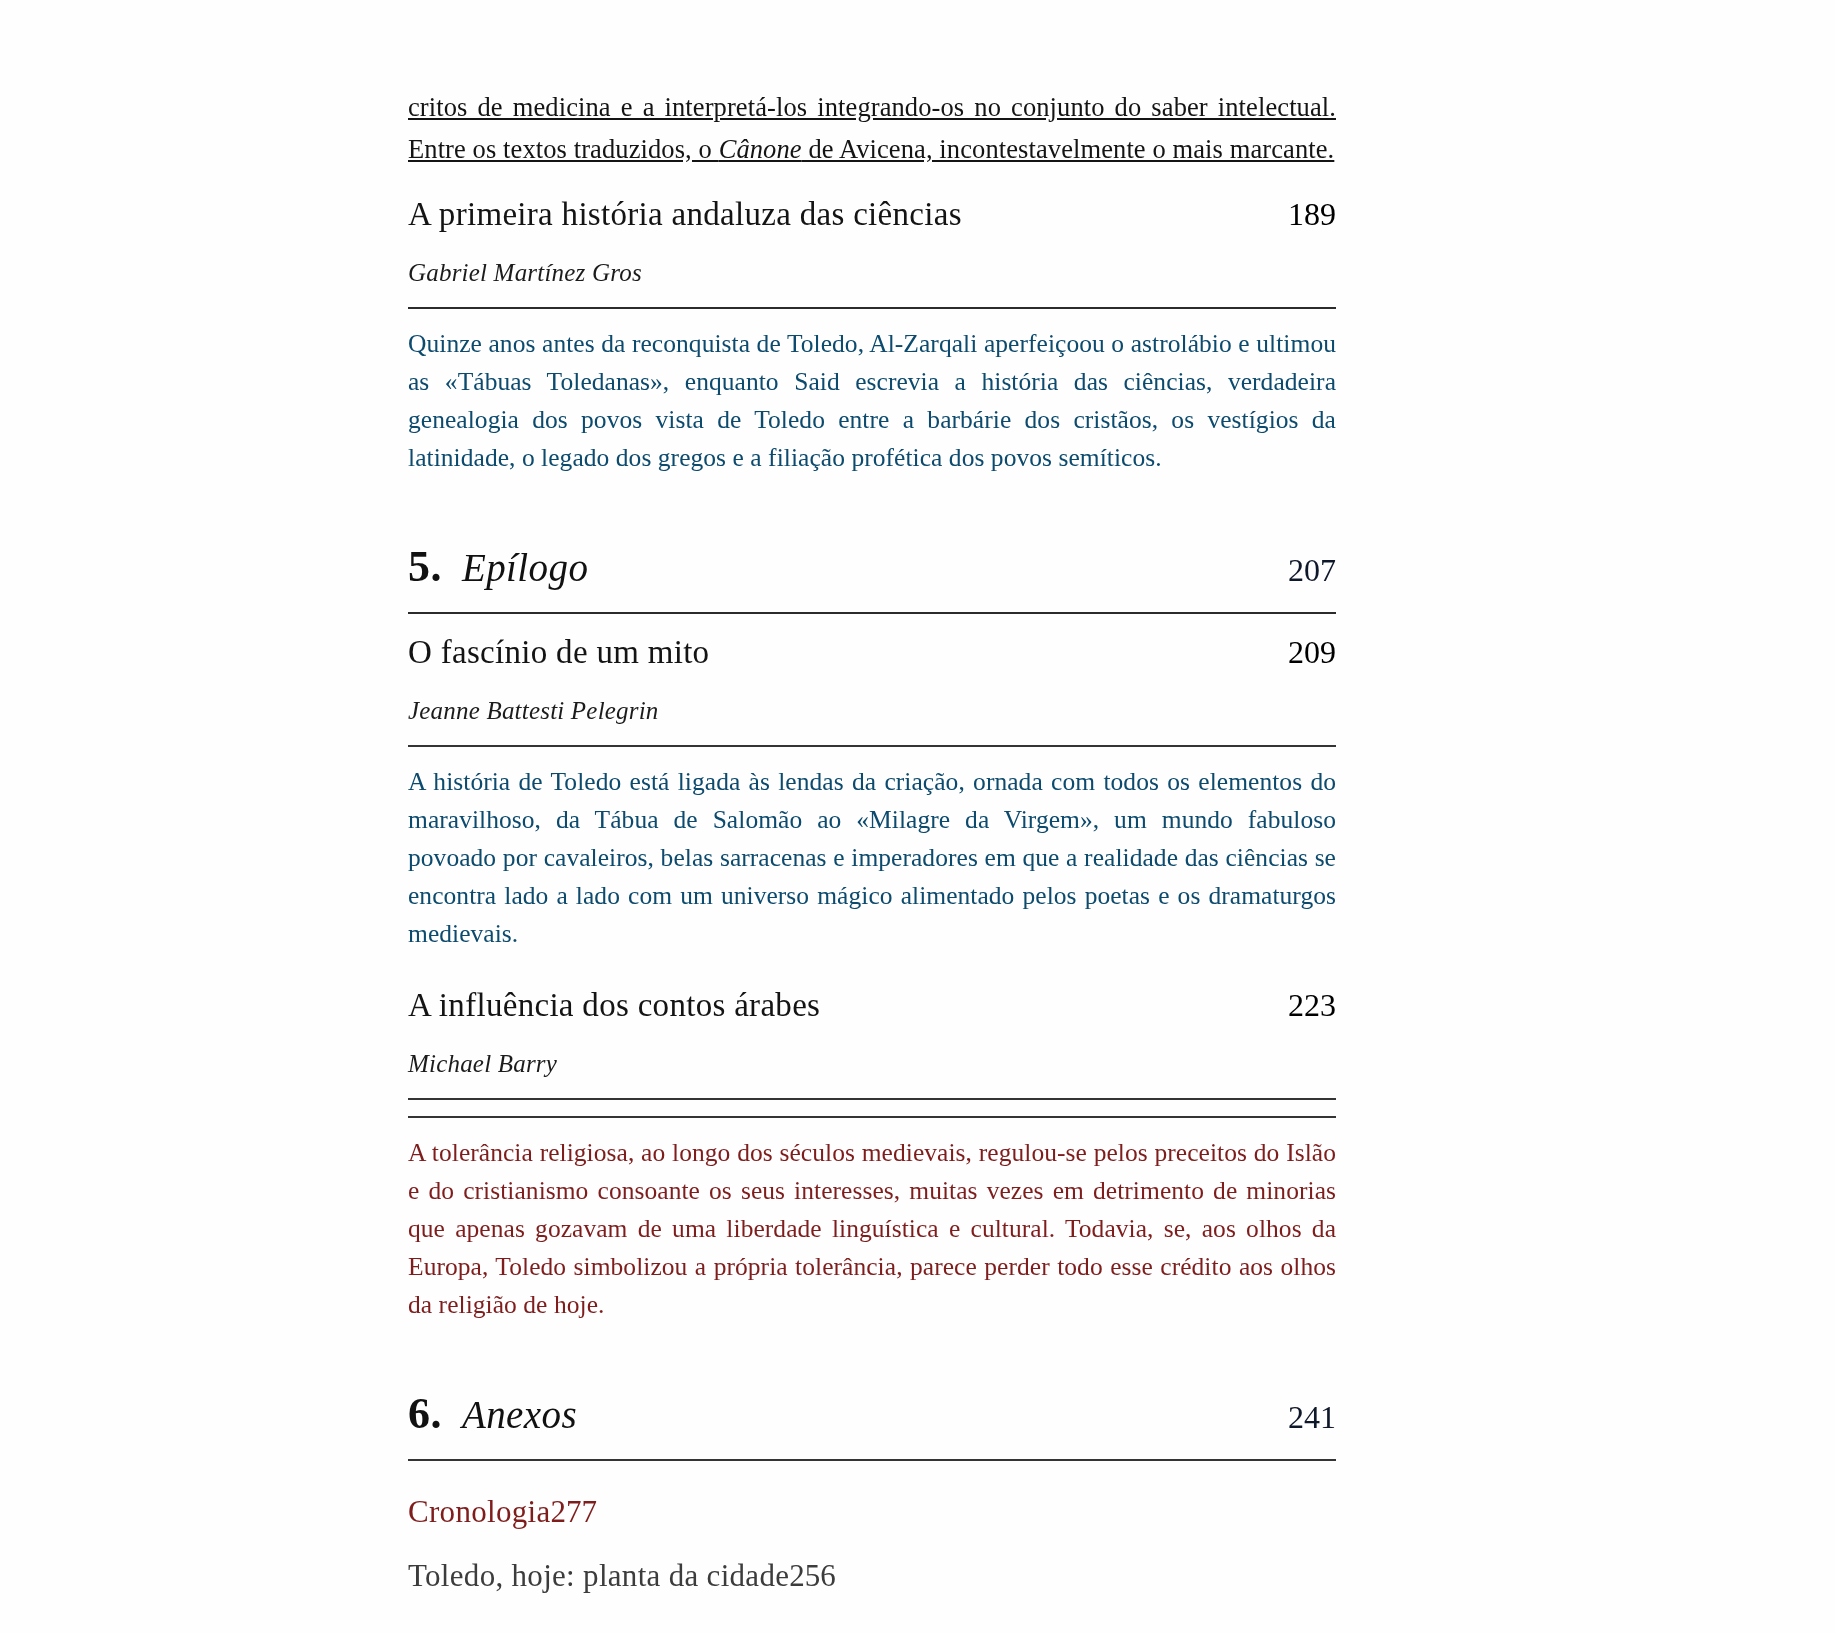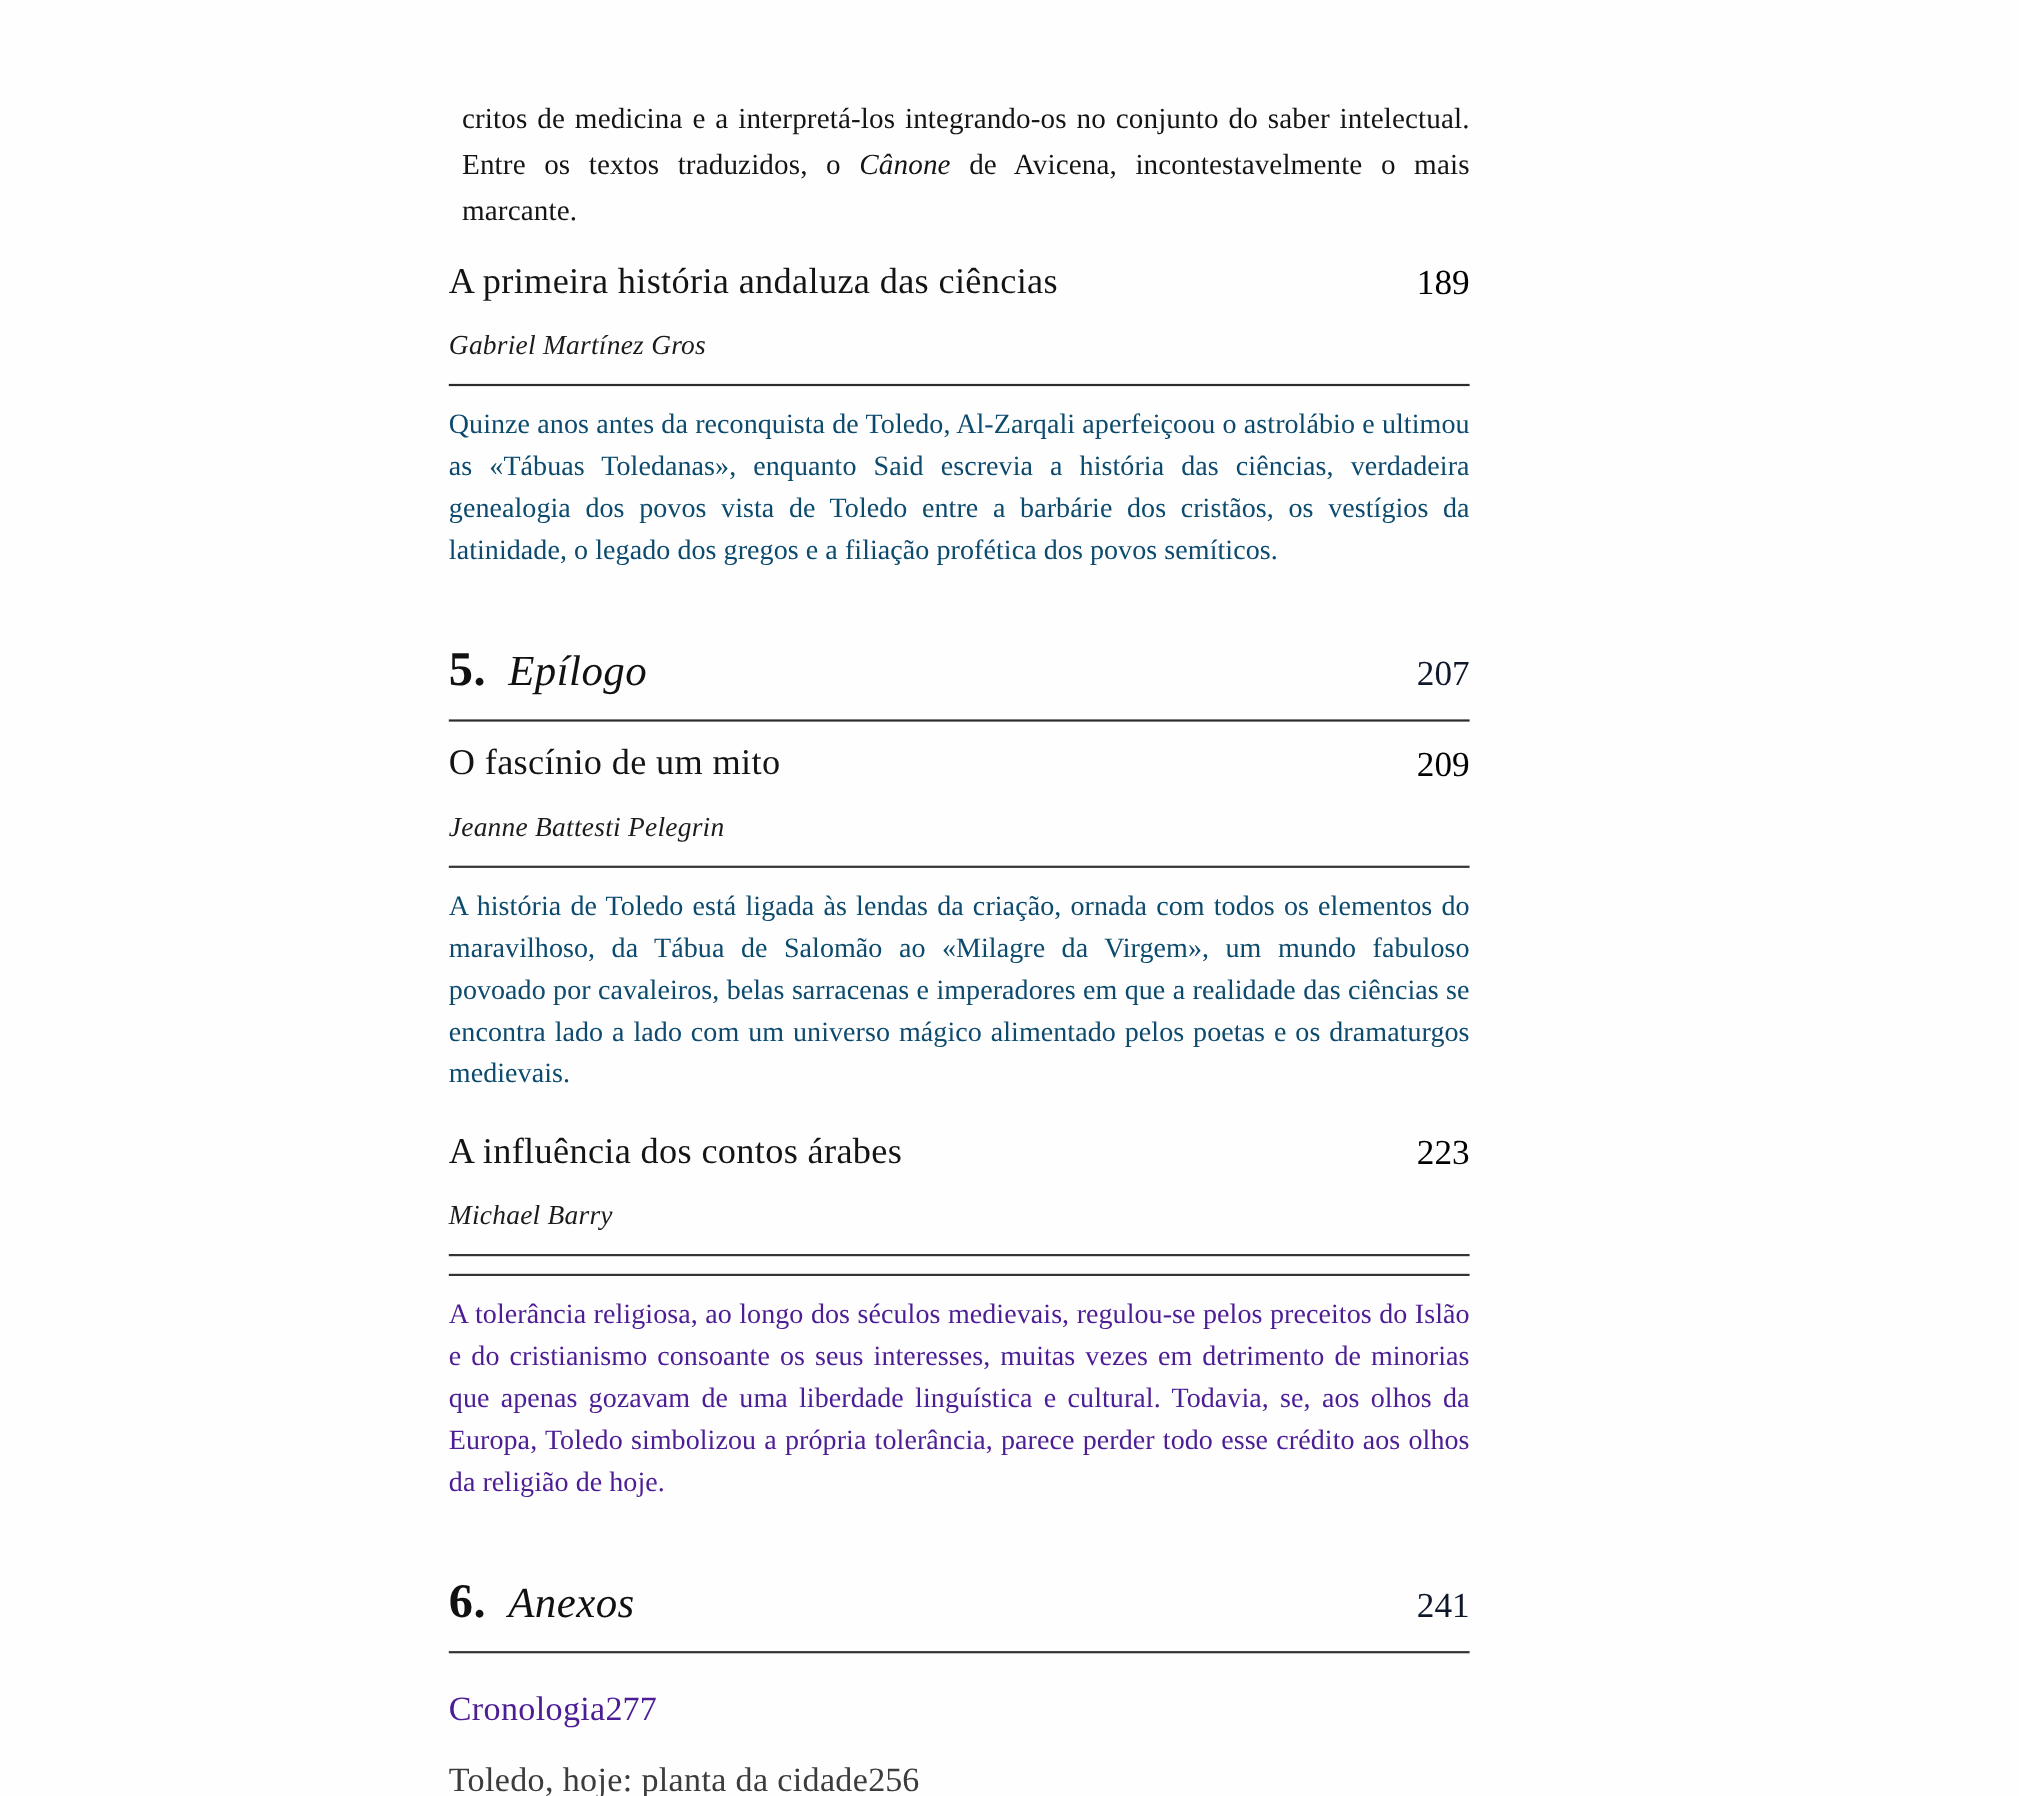--- a/index.html
+++ b/index.html
@@ -35,21 +35,22 @@
   }
 
   
   .running-text {
     font-size: 26.5px;
     line-height: 42px;
     text-align: justify;
     text-justify: inter-word;
     letter-spacing: 0.1px;
     color: #141414;
-    margin: 0 0 12px 12px;
+    margin: 0 0 12px 0;
+    text-decoration: underline;
   }
   .running-text em {
     font-style: italic;
   }
 
   
   .entry {
     margin-top: 22px;
   }
   .entry-line {
@@ -153,21 +154,21 @@
     font-size: 31px;
     line-height: 50px;
     letter-spacing: 0.3px;
   }
   .annex-page {
     font-size: 31px;
     line-height: 50px;
   }
 
   
-  .ink-1 { color: #4c1d95; }
+  .ink-1 { color: #7f1d1d; }
   .ink-2 { color: #3c3c3c; }
 </style>
 </head>
 <body>
 
 <div class="page">
   <div class="column">
 
     <p class="running-text">critos de medicina e a interpretá-los integrando-os no conjunto do saber intelectual. Entre os textos traduzidos, o <em>Cânone</em> de Avicena, incontestavelmente o mais marcante.</p>
 

